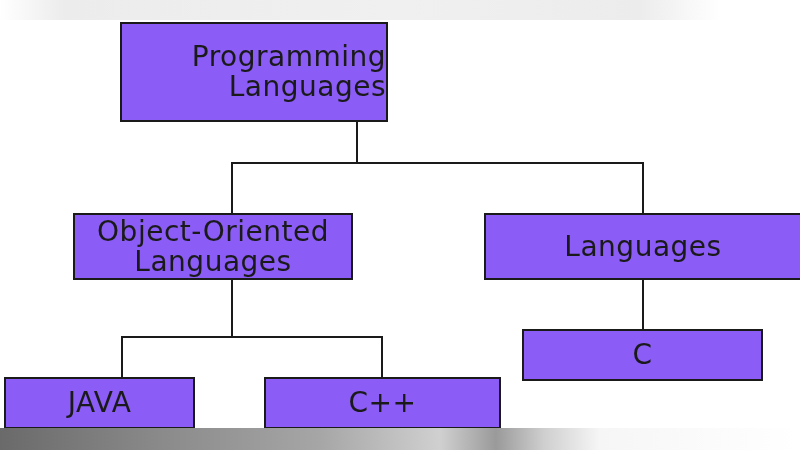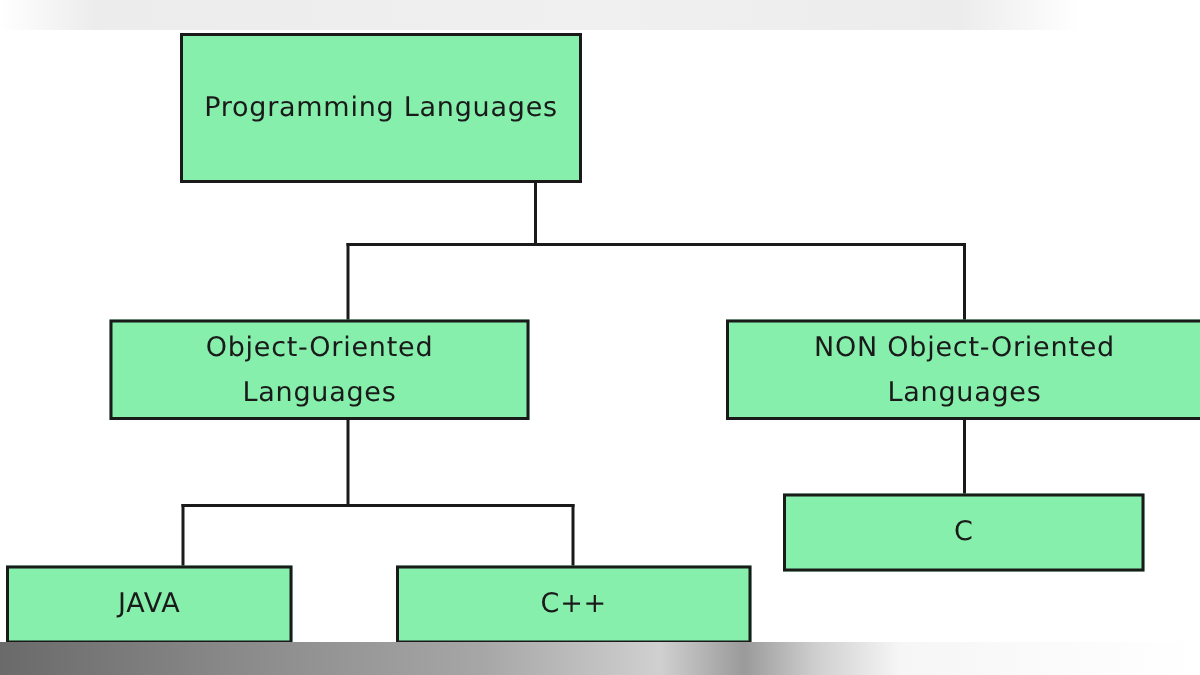--- a/index.html
+++ b/index.html
@@ -11,24 +11,24 @@
     .top-shade {
       position: absolute; left: 0; top: 0; width: 800px; height: 20px;
       background: linear-gradient(to right, #ffffff 0%, #ececec 8%, #f0f0f0 50%, #ececec 80%, #ffffff 90%);
     }
     .bottom-shade {
       position: absolute; left: 0; top: 428px; width: 800px; height: 22px;
       background: linear-gradient(to right, #6a6a6a 0%, #8a8a8a 20%, #a6a6a6 40%, #d0d0d0 55%, #9a9a9a 62%, #cfcfcf 68%, #f6f6f6 75%, #ffffff 100%);
     }
     .box {
       position: absolute; box-sizing: border-box;
-      border: 2px solid #1a1a1a; background: #86efac;
+      border: 2px solid #1a1a1a; background: #8b5cf6;
       display: flex; align-items: center; justify-content: center;
       text-align: right; color: #1a1a1a;
-      font-size: 18px; line-height: 30px; letter-spacing: 0.5px;
+      font-size: 28px; line-height: 30px; letter-spacing: 0.5px;
     }
     .box span { display: block; }
     .line { position: absolute; background: #1a1a1a; }
     .v { width: 2px; }
     .h { height: 2px; }
   </style>
 </head>
 <body>
 
 <div class="top-shade"></div>
@@ -41,21 +41,20 @@
 <div class="line h" style="left:231px; top:162px; width:413px;"></div>
 <div class="line v" style="left:231px; top:162px; height:52px;"></div>
 <div class="line v" style="left:642px; top:162px; height:52px;"></div>
 
 <div class="box" style="left:73px; top:213px; width:280px; height:67px; flex-direction:column;">
   <span>Object-Oriented</span>
   <span>Languages</span>
 </div>
 
 <div class="box" style="left:484px; top:213px; width:318px; height:67px; flex-direction:column;">
-  <span>NON Object-Oriented</span>
   <span>Languages</span>
 </div>
 
 <div class="line v" style="left:231px; top:279px; height:59px;"></div>
 <div class="line h" style="left:121px; top:336px; width:262px;"></div>
 <div class="line v" style="left:121px; top:336px; height:42px;"></div>
 <div class="line v" style="left:381px; top:336px; height:42px;"></div>
 
 <div class="line v" style="left:642px; top:279px; height:51px;"></div>
 

